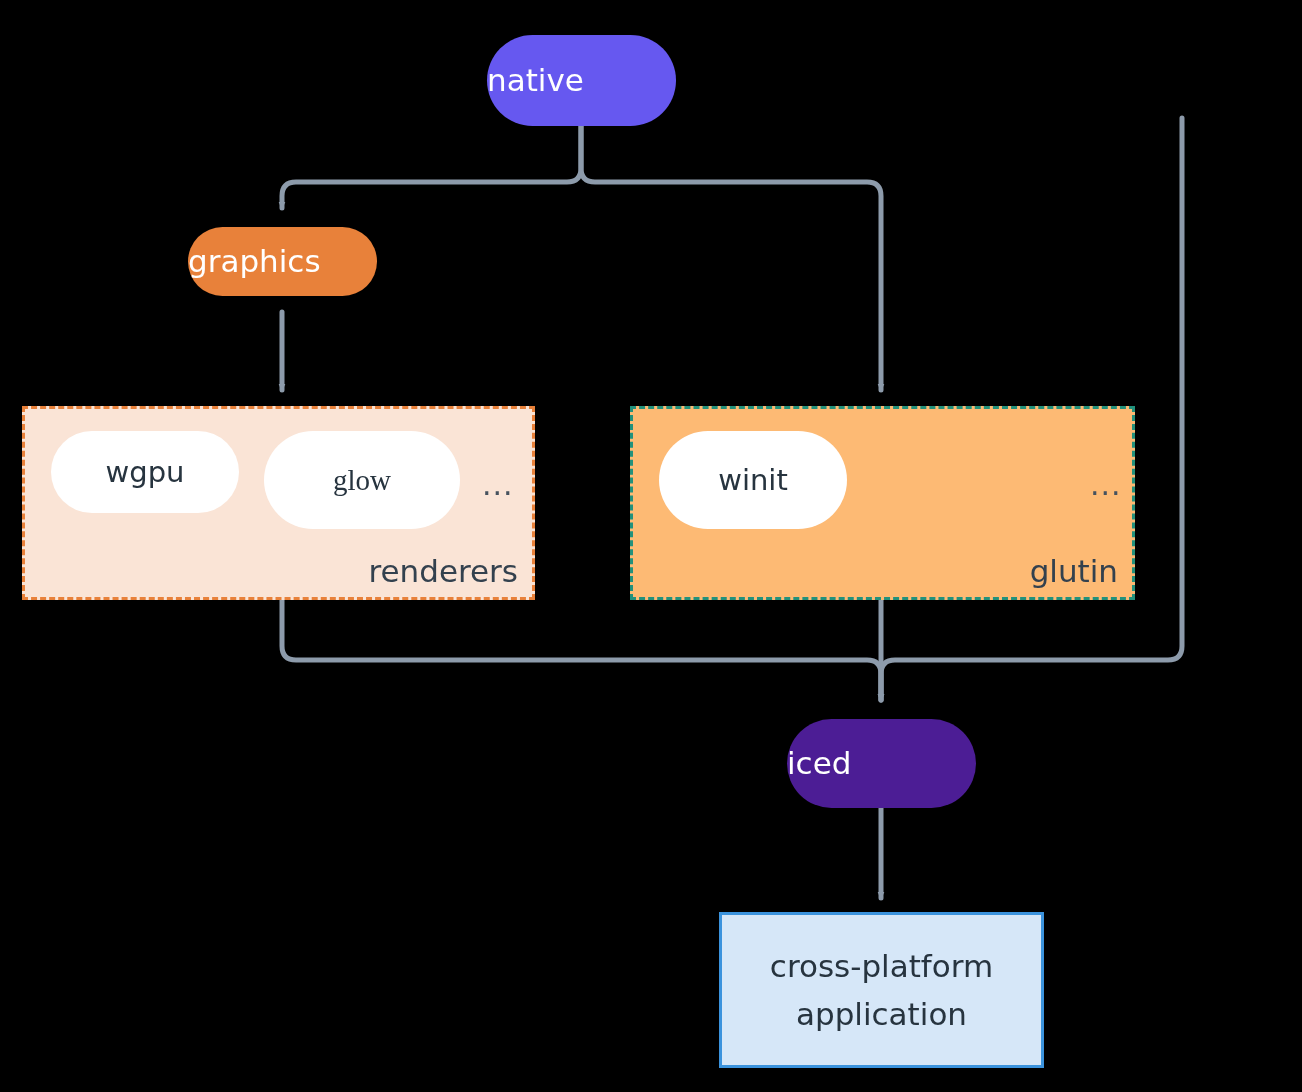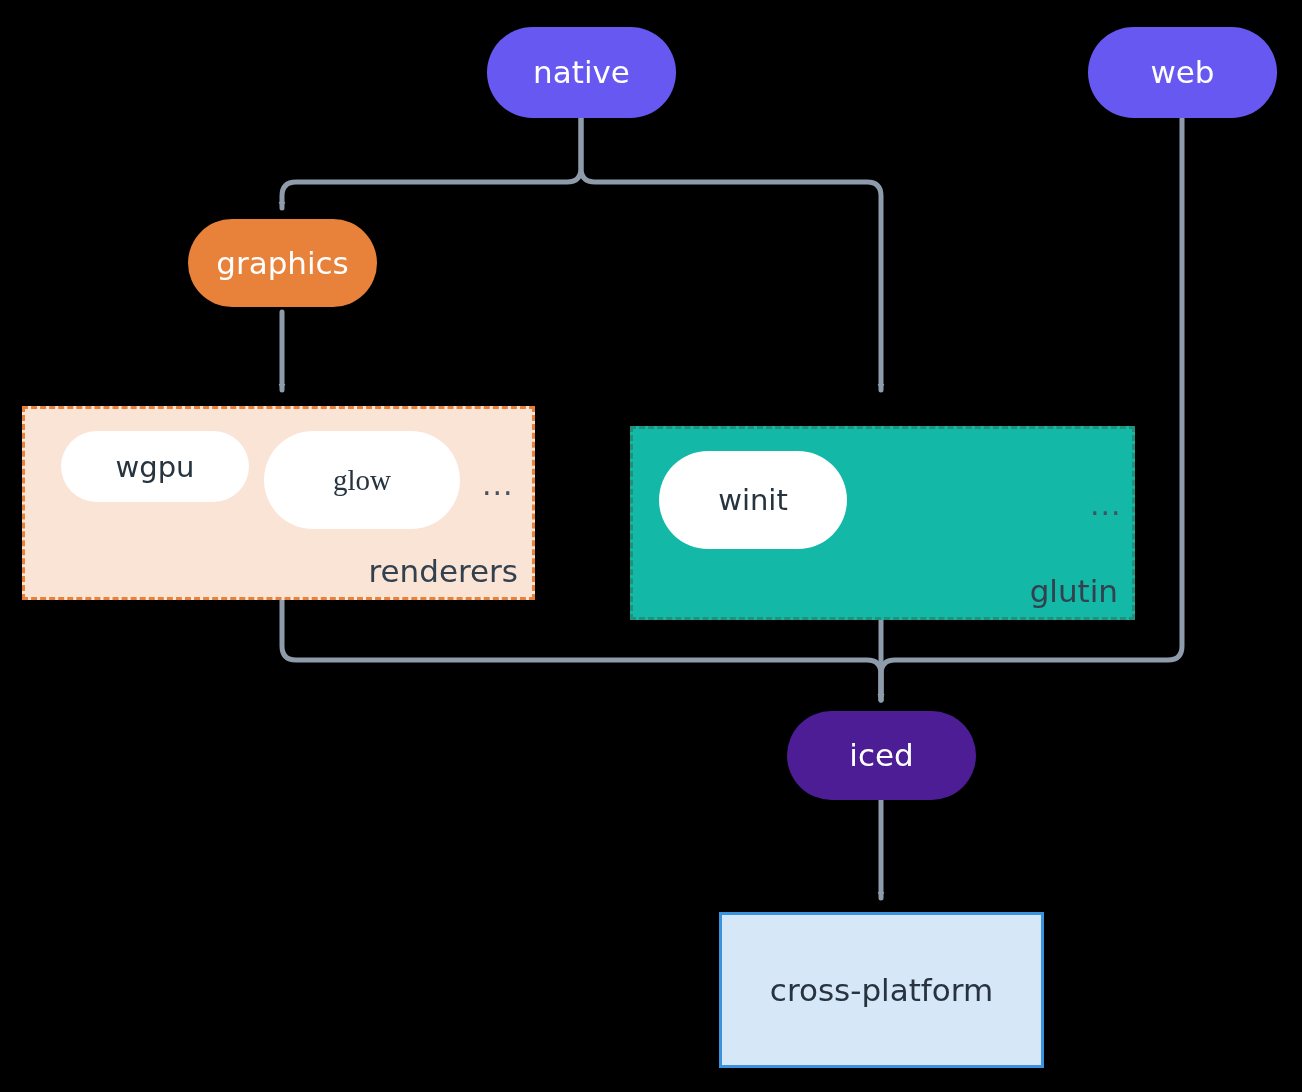--- a/index.html
+++ b/index.html
@@ -20,24 +20,24 @@
     left: 0;
     top: 0;
     width: 1302px;
     height: 1092px;
     pointer-events: none;
   }
   .node {
     position: absolute;
     display: flex;
     align-items: center;
-    justify-content: center;
     box-sizing: border-box;
     text-align: center;
     line-height: 1.25;
+    margin-top: 8px;
   }
   .pill {
     border-radius: 999px;
   }
   .pill-native, .pill-web {
     background: #6658f0;
     color: #ffffff;
     font-size: 31px;
   }
   .pill-graphics {
@@ -52,23 +52,22 @@
   }
   .group {
     position: absolute;
     box-sizing: border-box;
   }
   .group-renderers {
     background: #fae4d6;
     border: 3px dashed #e8813a;
   }
   .group-shells {
-    background: #14b8a6;
+    background: #fdba74;
     border: 3px dashed #22917c;
-    margin-top: 20px;
   }
   .group-label {
     position: absolute;
     right: 14px;
     bottom: 8px;
     font-size: 31px;
     color: #33414e;
   }
   .chip {
     position: absolute;
@@ -125,30 +124,27 @@
 
     <path d="M1182,118 L1182,646 Q1182,660 1168,660 L895,660 Q881,660 881,674 L881,700" fill="none" stroke="#8d9bab" stroke-width="5" stroke-linecap="round" marker-end="url(#arrowhead)"></path>
 
     <path d="M881,800 L881,898" fill="none" stroke="#8d9bab" stroke-width="5" stroke-linecap="round" marker-end="url(#arrowhead)"></path>
   </svg>
 
   <div class="node pill pill-native" style="left:487px; top:27px; width:189px; height:91px;">
     <span>native</span>
   </div>
 
-  <div class="node pill pill-web" style="left:1088px; top:27px; width:189px; height:91px;">
-    <span>web</span>
-  </div>
 
-  <div class="node pill pill-graphics" style="left:188px; top:219px; width:189px; height:88px;">
+  <div class="node pill pill-graphics" style="left:188px; top:219px; width:189px; height:69px;">
     <span>graphics</span>
   </div>
 
   <div class="group group-renderers" style="left:22px; top:406px; width:513px; height:194px;">
-    <div class="chip" style="left:36px; top:22px; width:188px; height:71px;">
+    <div class="chip" style="left:26px; top:22px; width:188px; height:82px;">
       <span>wgpu</span>
     </div>
     <div class="chip" style="left:239px; top:22px; width:196px; height:98px;font-family:Liberation Serif, serif;">
       <span>glow</span>
     </div>
     <div class="ellipsis" style="left:457px; top:58px;">...</div>
     <div class="group-label">renderers</div>
   </div>
 
   <div class="group group-shells" style="left:630px; top:406px; width:505px; height:194px;">
@@ -158,15 +154,16 @@
     <div class="ellipsis" style="left:457px; top:58px;">...</div>
     <div class="group-label">glutin</div>
   </div>
 
   <div class="node pill pill-iced" style="left:787px; top:711px; width:189px; height:89px;">
     <span>iced</span>
   </div>
 
   <div class="app-box" style="left:719px; top:912px; width:325px; height:156px;">
     <span>cross-platform</span>
+    <span>application</span>
   </div>
 
 </div>
 
 </body></html>

